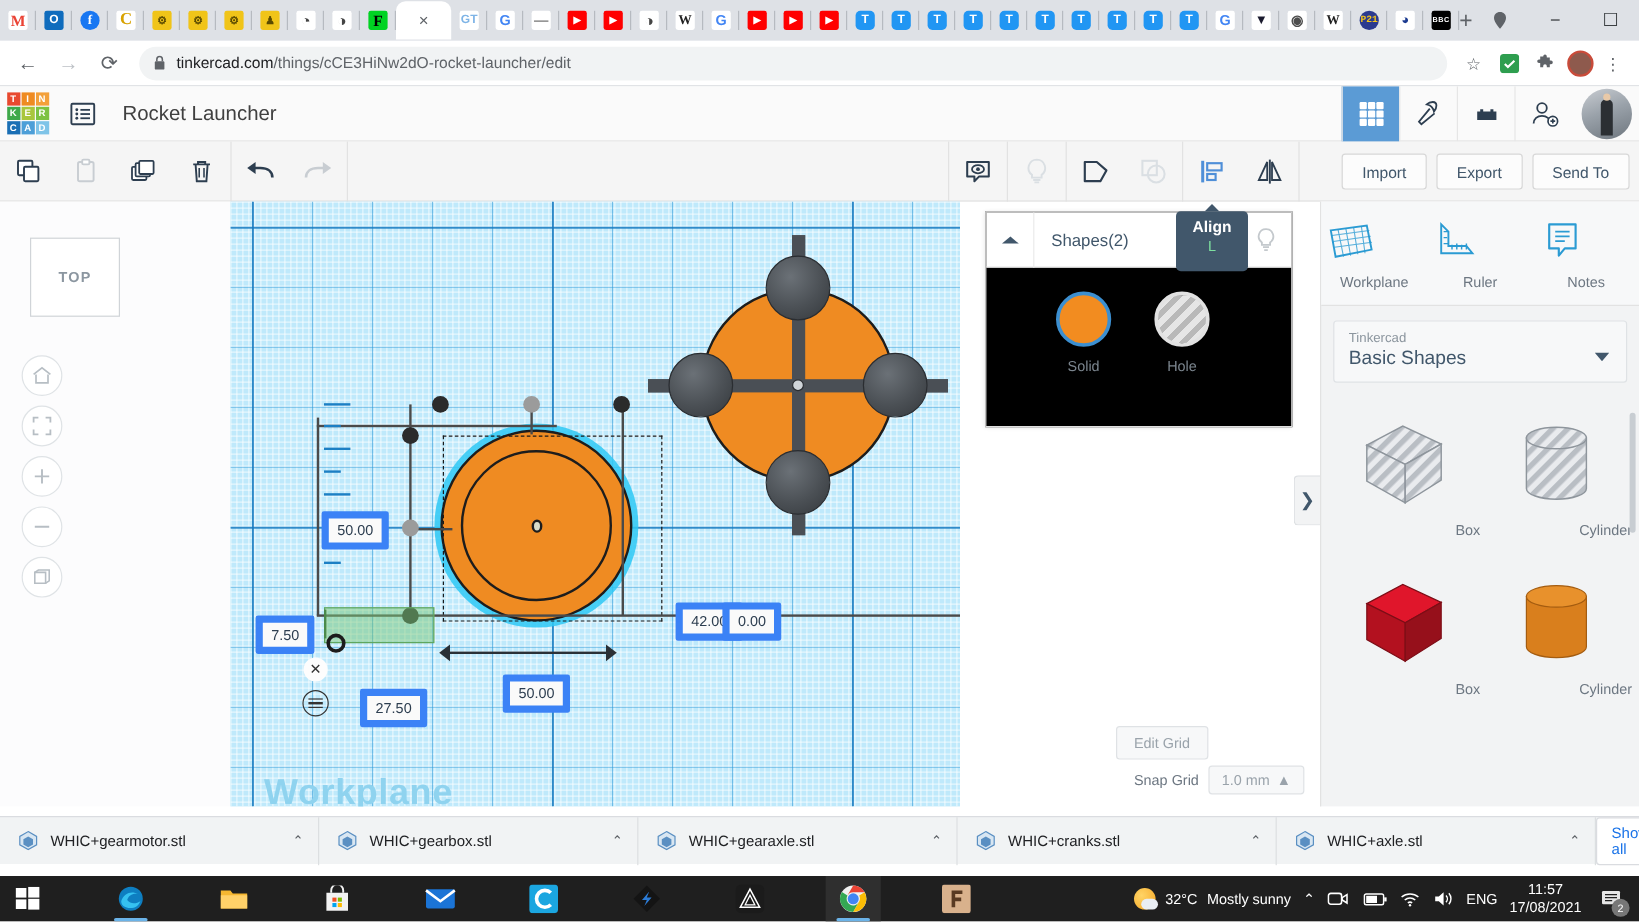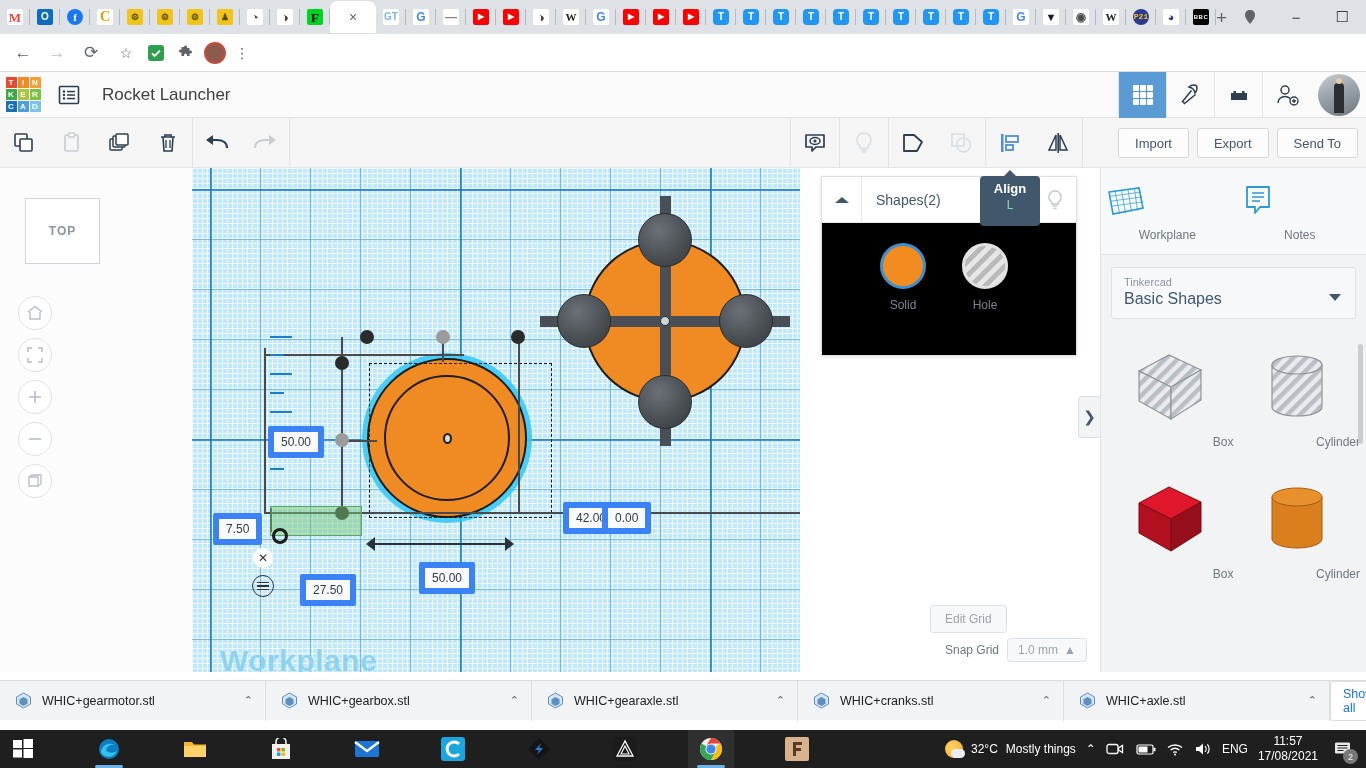--- a/index.html
+++ b/index.html
@@ -468,20 +468,30 @@
       <div class="winbtn">−</div>
       <div class="winbtn">☐</div>
       <div class="winbtn">✕</div>
     </div>
   </div>
 
   <div class="omnibar">
     <div class="navbtn">←</div>
     <div class="navbtn dim">→</div>
     <div class="navbtn">⟳</div>
+    <div class="urlbox">
+      <span class="lock">
+        <svg width="10" height="13" viewBox="0 0 10 13">
+            <rect x="1" y="5" width="8" height="7" rx="1" fill="#5f6368"></rect>
+            <path d="M2.7 5V3.4a2.3 2.3 0 014.6 0V5" stroke="#5f6368" stroke-width="1.3" fill="none"></path>
+          </svg>
+      </span>
+      <span class="url-host">tinkercad.com</span>
+        <span class="url-path">/things/cCE3HiNw2dO-rocket-launcher/edit</span>
+    </div>
     <div class="om-icon">☆</div>
     <div class="om-icon om-green">
       <svg width="16" height="16" viewBox="0 0 16 16">
           <rect width="16" height="16" rx="3" fill="#2e9e4f"></rect>
           <path d="M4 8.3l2.6 2.6L12 5.6" stroke="#fff" stroke-width="1.8" fill="none"></path>
         </svg>
     </div>
     <div class="om-icon">
       <svg width="16" height="16" viewBox="0 0 16 16">
           <path d="M6 2a1.5 1.5 0 013 0v1h2.5v2.5h1a1.5 1.5 0 010 3h-1V11H9v-1a1.5 1.5 0 00-3 0v1H3.5V7.5h-1a1.5 1.5 0 010-3h1V2z" fill="#5f6368"></path>
@@ -794,20 +804,29 @@
     <div class="rb-tools">
       <div class="rb-tool">
         <svg width="48" height="40" viewBox="0 0 48 40">
             <path d="M8 10l30-4 4 20-30 6z" stroke="#2b9bd3" stroke-width="1.6" fill="none"></path>
             <g stroke="#2b9bd3" stroke-width=".9" opacity=".8">
               <path d="M14 9.2l4.6 22.6M20.5 8.3l4 22.7M27 7.5l3.5 22.4M33.5 6.7l3 22.3"></path>
               <path d="M8.8 14.3l31.3-4.2M9.9 19.2l31.4-4.3M11 24.1l31.3-4.3"></path>
             </g>
           </svg>
         <div class="rb-tool-label">Workplane</div>
+      </div>
+      <div class="rb-tool">
+        <svg width="48" height="40" viewBox="0 0 48 40">
+            <path d="M12 5v24h26l-5-6H18V11z" stroke="#2b9bd3" stroke-width="1.6" fill="none"></path>
+            <g stroke="#2b9bd3" stroke-width="1.2">
+              <path d="M21 26v-4M25 26v-5M29 26v-4M33 26v-5M14 11h4M14 16h3M14 21h4"></path>
+            </g>
+          </svg>
+        <div class="rb-tool-label">Ruler</div>
       </div>
       <div class="rb-tool">
         <svg width="48" height="40" viewBox="0 0 48 40">
             <path d="M13 5h22v20h-9l-5 6v-6h-8z" stroke="#2b9bd3" stroke-width="1.8" fill="none" stroke-linejoin="round"></path>
             <g stroke="#2b9bd3" stroke-width="1.5">
               <path d="M18 11h12M18 15h12M18 19h8"></path>
             </g>
           </svg>
         <div class="rb-tool-label">Notes</div>
       </div>
@@ -1017,21 +1036,21 @@
       <svg width="24" height="24" viewBox="0 0 24 24">
           <rect width="24" height="24" rx="2" fill="#d9b18c"></rect>
           <path d="M8 5h9v3h-6v3h5v3h-5v5H8z" fill="#5a3a22"></path>
         </svg>
     </div>
 
     <div class="tray">
       <div class="weather">
         <div class="sun"></div>
         <span>32°C</span>
-        <span>Mostly things</span>
+        <span>Mostly sunny</span>
       </div>
       <span>⌃</span>
       <span>
         <svg width="18" height="14" viewBox="0 0 18 14">
             <rect x="1" y="2.5" width="11" height="9" rx="2" stroke="#fff" stroke-width="1.3" fill="none"></rect>
             <path d="M12.5 6l4-2.5v7l-4-2.5z" stroke="#fff" stroke-width="1.3" fill="none"></path>
           </svg>
       </span>
       <span>
         <svg width="22" height="13" viewBox="0 0 22 13">

